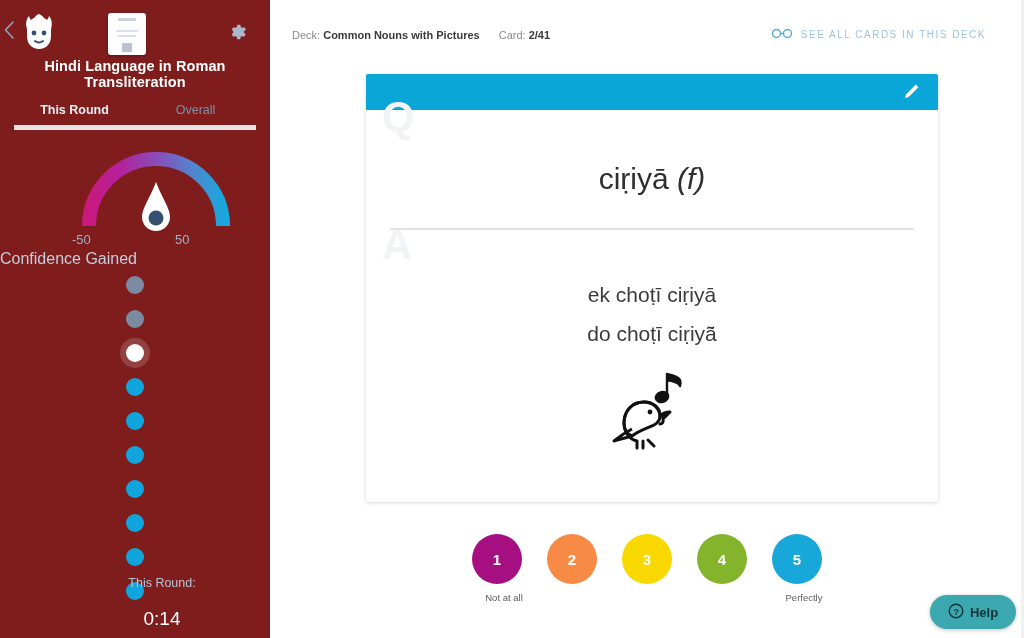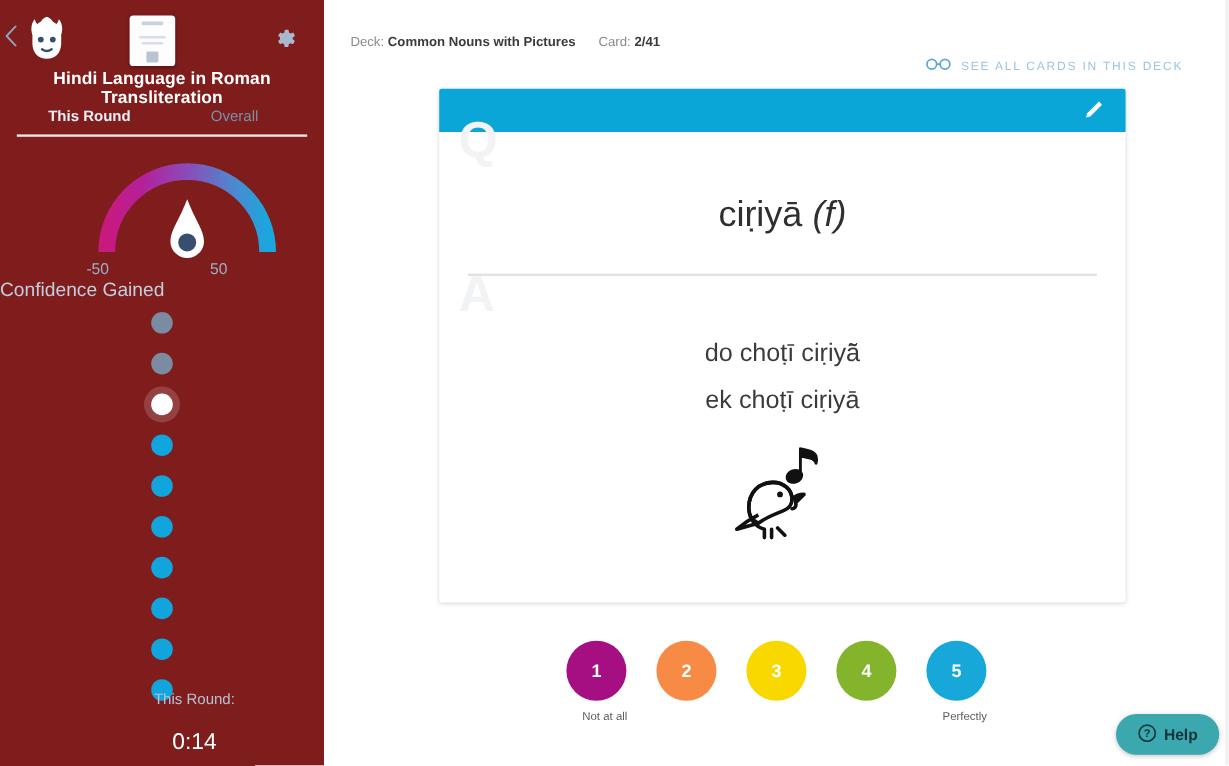--- a/index.html
+++ b/index.html
@@ -52,21 +52,22 @@
     text-align: center;
     font-size: 14.5px;
     font-weight: bold;
     color: #ffffff;
     letter-spacing: .1px;
     padding: 0 8px;
     margin-top: 0px;
   }
   .sb-tabs {
     display: flex;
-    border-bottom: 2px solid #e5e5e5;
+    margin-top: 13px;
+    border-bottom: 5px solid #e5e5e5;
     padding-bottom: 8px;
     margin-left: 14px; margin-right: 14px;
   }
   .sb-tab {
     flex: 1; text-align: center; font-size: 12.5px;
   }
   .sb-tab.active { color: #e9eef5; font-weight: bold; }
   .sb-tab.inactive { color: #7c8fa9; }
 
   
@@ -117,21 +118,20 @@
     white-space: nowrap;
   }
   .crumb b { color: #3a3a3a; font-weight: bold; }
   .crumb .card-seg { margin-left: 16px; }
   .see-all {
     position: absolute; right: 38px; top: 28px;
     font-size: 10px; letter-spacing: 1.5px;
     color: #9cc4de; text-transform: uppercase;
     display: flex; align-items: center; gap: 8px;
     white-space: nowrap;
-    margin-top: 20px;
   }
   .glasses-icon { color: #5ba7d4; }
 
   
   .card {
     position: absolute; left: 96px; top: 74px;
     width: 572px; height: 428px;
     background: #ffffff;
     box-shadow: 0 1px 4px rgba(0,0,0,.13), 0 0 0 1px rgba(0,0,0,.02);
     border-radius: 2px;
@@ -341,22 +341,22 @@
       <div class="wm wm-a">A</div>
 
       <div class="prompt">
         <span>ciṛiyā</span>
         <span class="gender">(f)</span>
       </div>
 
       <div class="divider"></div>
 
       <div class="answers">
+        <div class="answer-line">ek choṭī ciṛiyā</div>
         <div class="answer-line">do choṭī ciṛiyā̃</div>
-        <div class="answer-line">ek choṭī ciṛiyā</div>
       </div>
 
       <div class="illus">
         <svg width="84" height="88" viewBox="0 0 84 88">
           <path d="M57 6 L57 28 M57 6 C62 7 68 8 70 12 C71 15 70 18 70 18 C69 14 63 13 57 12 Z" fill="#111" stroke="#111" stroke-width="2.4" stroke-linejoin="round"></path>
           <ellipse cx="52" cy="29" rx="7.5" ry="6" fill="#111" transform="rotate(-18 52 29)"></ellipse>
           <path d="M50 48 C50 40 43 34 34 34 C22 34 14 43 14 55 C14 64 19 71 27 73 L27 80 M33 73 L33 80 M38 72 L44 78 M50 48 C53 45 57 44 60 44 L53 51 C54 54 52 56 50 56" fill="none" stroke="#111" stroke-width="3" stroke-linecap="round" stroke-linejoin="round"></path>
           <path d="M14 55 C14 43 22 34 34 34 C43 34 50 40 50 48 C50 52 48 55 44 57 C38 60 30 62 22 68 C17 66 14 61 14 55 Z" fill="none" stroke="#111" stroke-width="3" stroke-linejoin="round"></path>
           <path d="M22 68 C14 70 8 72 4 73 C10 68 16 64 22 61" fill="none" stroke="#111" stroke-width="3" stroke-linejoin="round"></path>
           <circle cx="40" cy="44" r="2.4" fill="#111"></circle>

